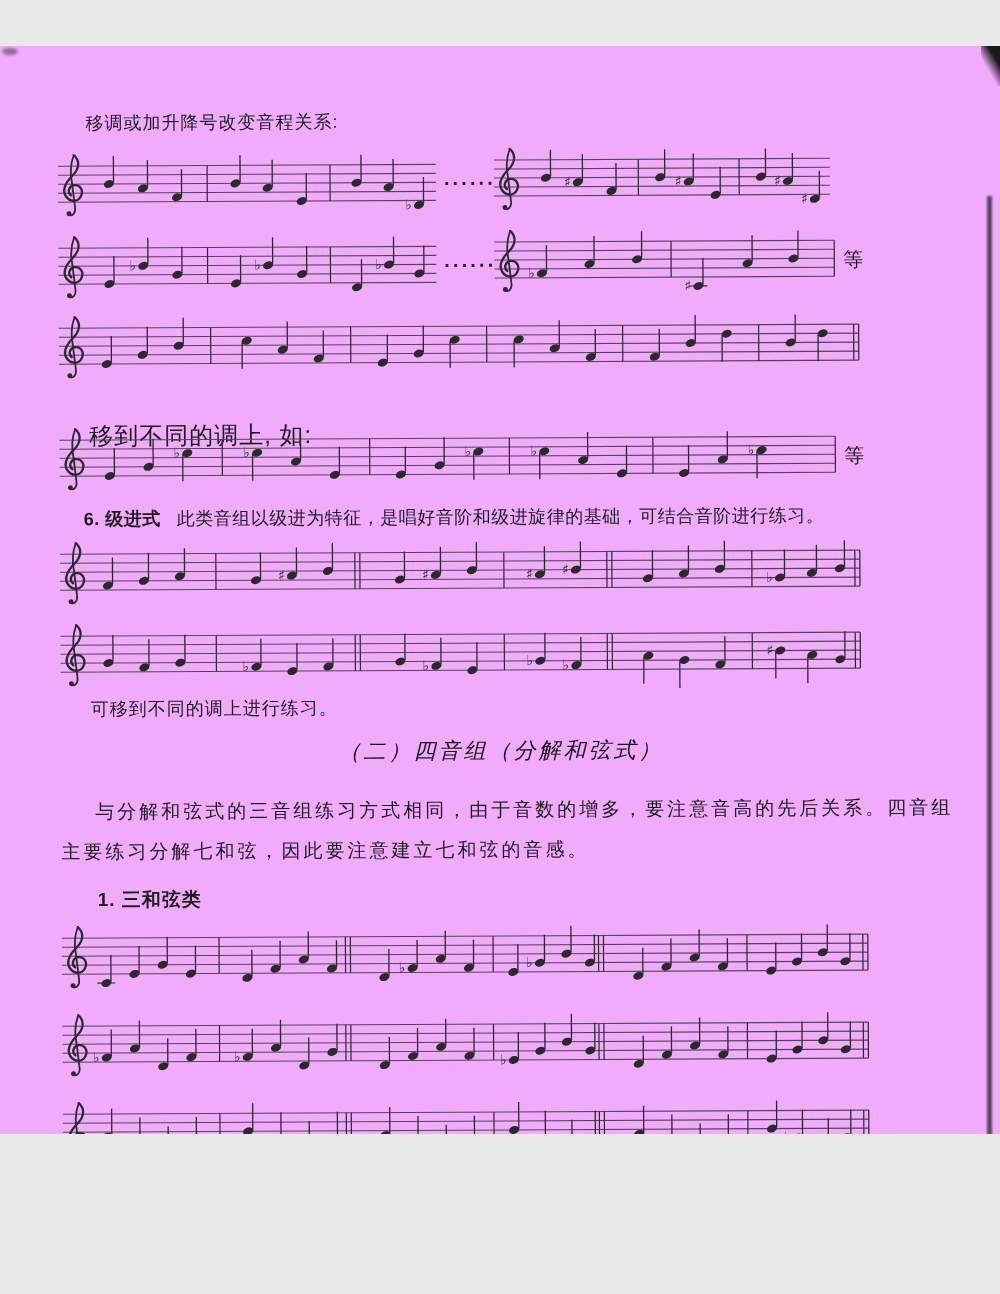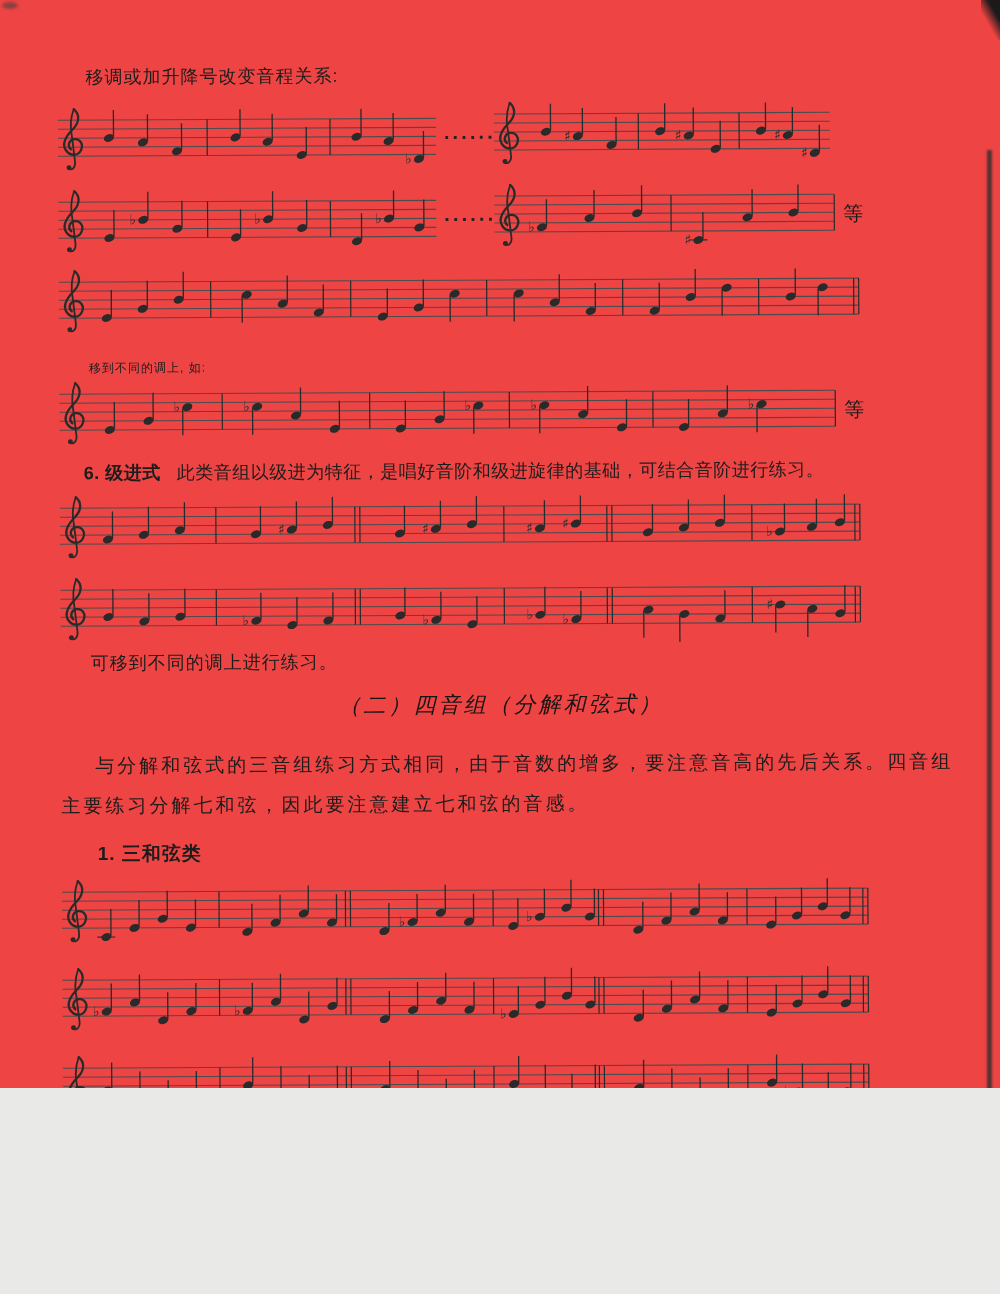--- a/index.html
+++ b/index.html
@@ -1,21 +1,21 @@
 <!DOCTYPE html>
 <html><head>
 <meta charset="utf-8">
 <style>
   html,body{margin:0;padding:0;}
   body{width:1000px;height:1294px;background:#e9e9e7;font-family:"Liberation Sans",sans-serif;}
-  #page{position:relative;width:1000px;height:1088px;background:#ef4444;overflow:hidden;}
+  #page{position:relative;width:1000px;height:1088px;background:#f0abfc;overflow:hidden;margin-top:46px;}
   #content{position:absolute;inset:0;transform:rotate(-0.3deg);transform-origin:50% 50%;}
   .t{position:absolute;color:#1c1c1c;white-space:nowrap;}
   #t-intro{left:88px;top:63px;font-size:18px;letter-spacing:1px;}
-  #t-move{left:90px;top:358px;font-size:12px;letter-spacing:1px;}
+  #t-move{left:90px;top:372px;font-size:24px;letter-spacing:1px;}
   #t-item3{left:84px;top:459px;font-size:18px;letter-spacing:0.5px;}
   #t-item3 .lbl{font-weight:bold;}
   #t-item3 .body{margin-left:16px;}
   #t-practice{left:90px;top:649px;font-size:18px;letter-spacing:1px;}
   #t-heading2{left:0;right:0;top:690px;text-align:center;font-family:"Liberation Serif",serif;
               font-style:italic;font-size:22px;letter-spacing:3px;color:#151515;}
   #t-para1{left:94px;top:751px;font-size:19px;letter-spacing:3px;}
   #t-para2{left:60px;top:791px;font-size:19px;letter-spacing:3px;}
   #t-heading1{left:96px;top:839px;font-size:19px;font-weight:bold;letter-spacing:1px;}
   #t-pageno{left:818px;top:1235px;font-size:19px;font-family:"DejaVu Serif",serif;color:#111;text-align:right;}

